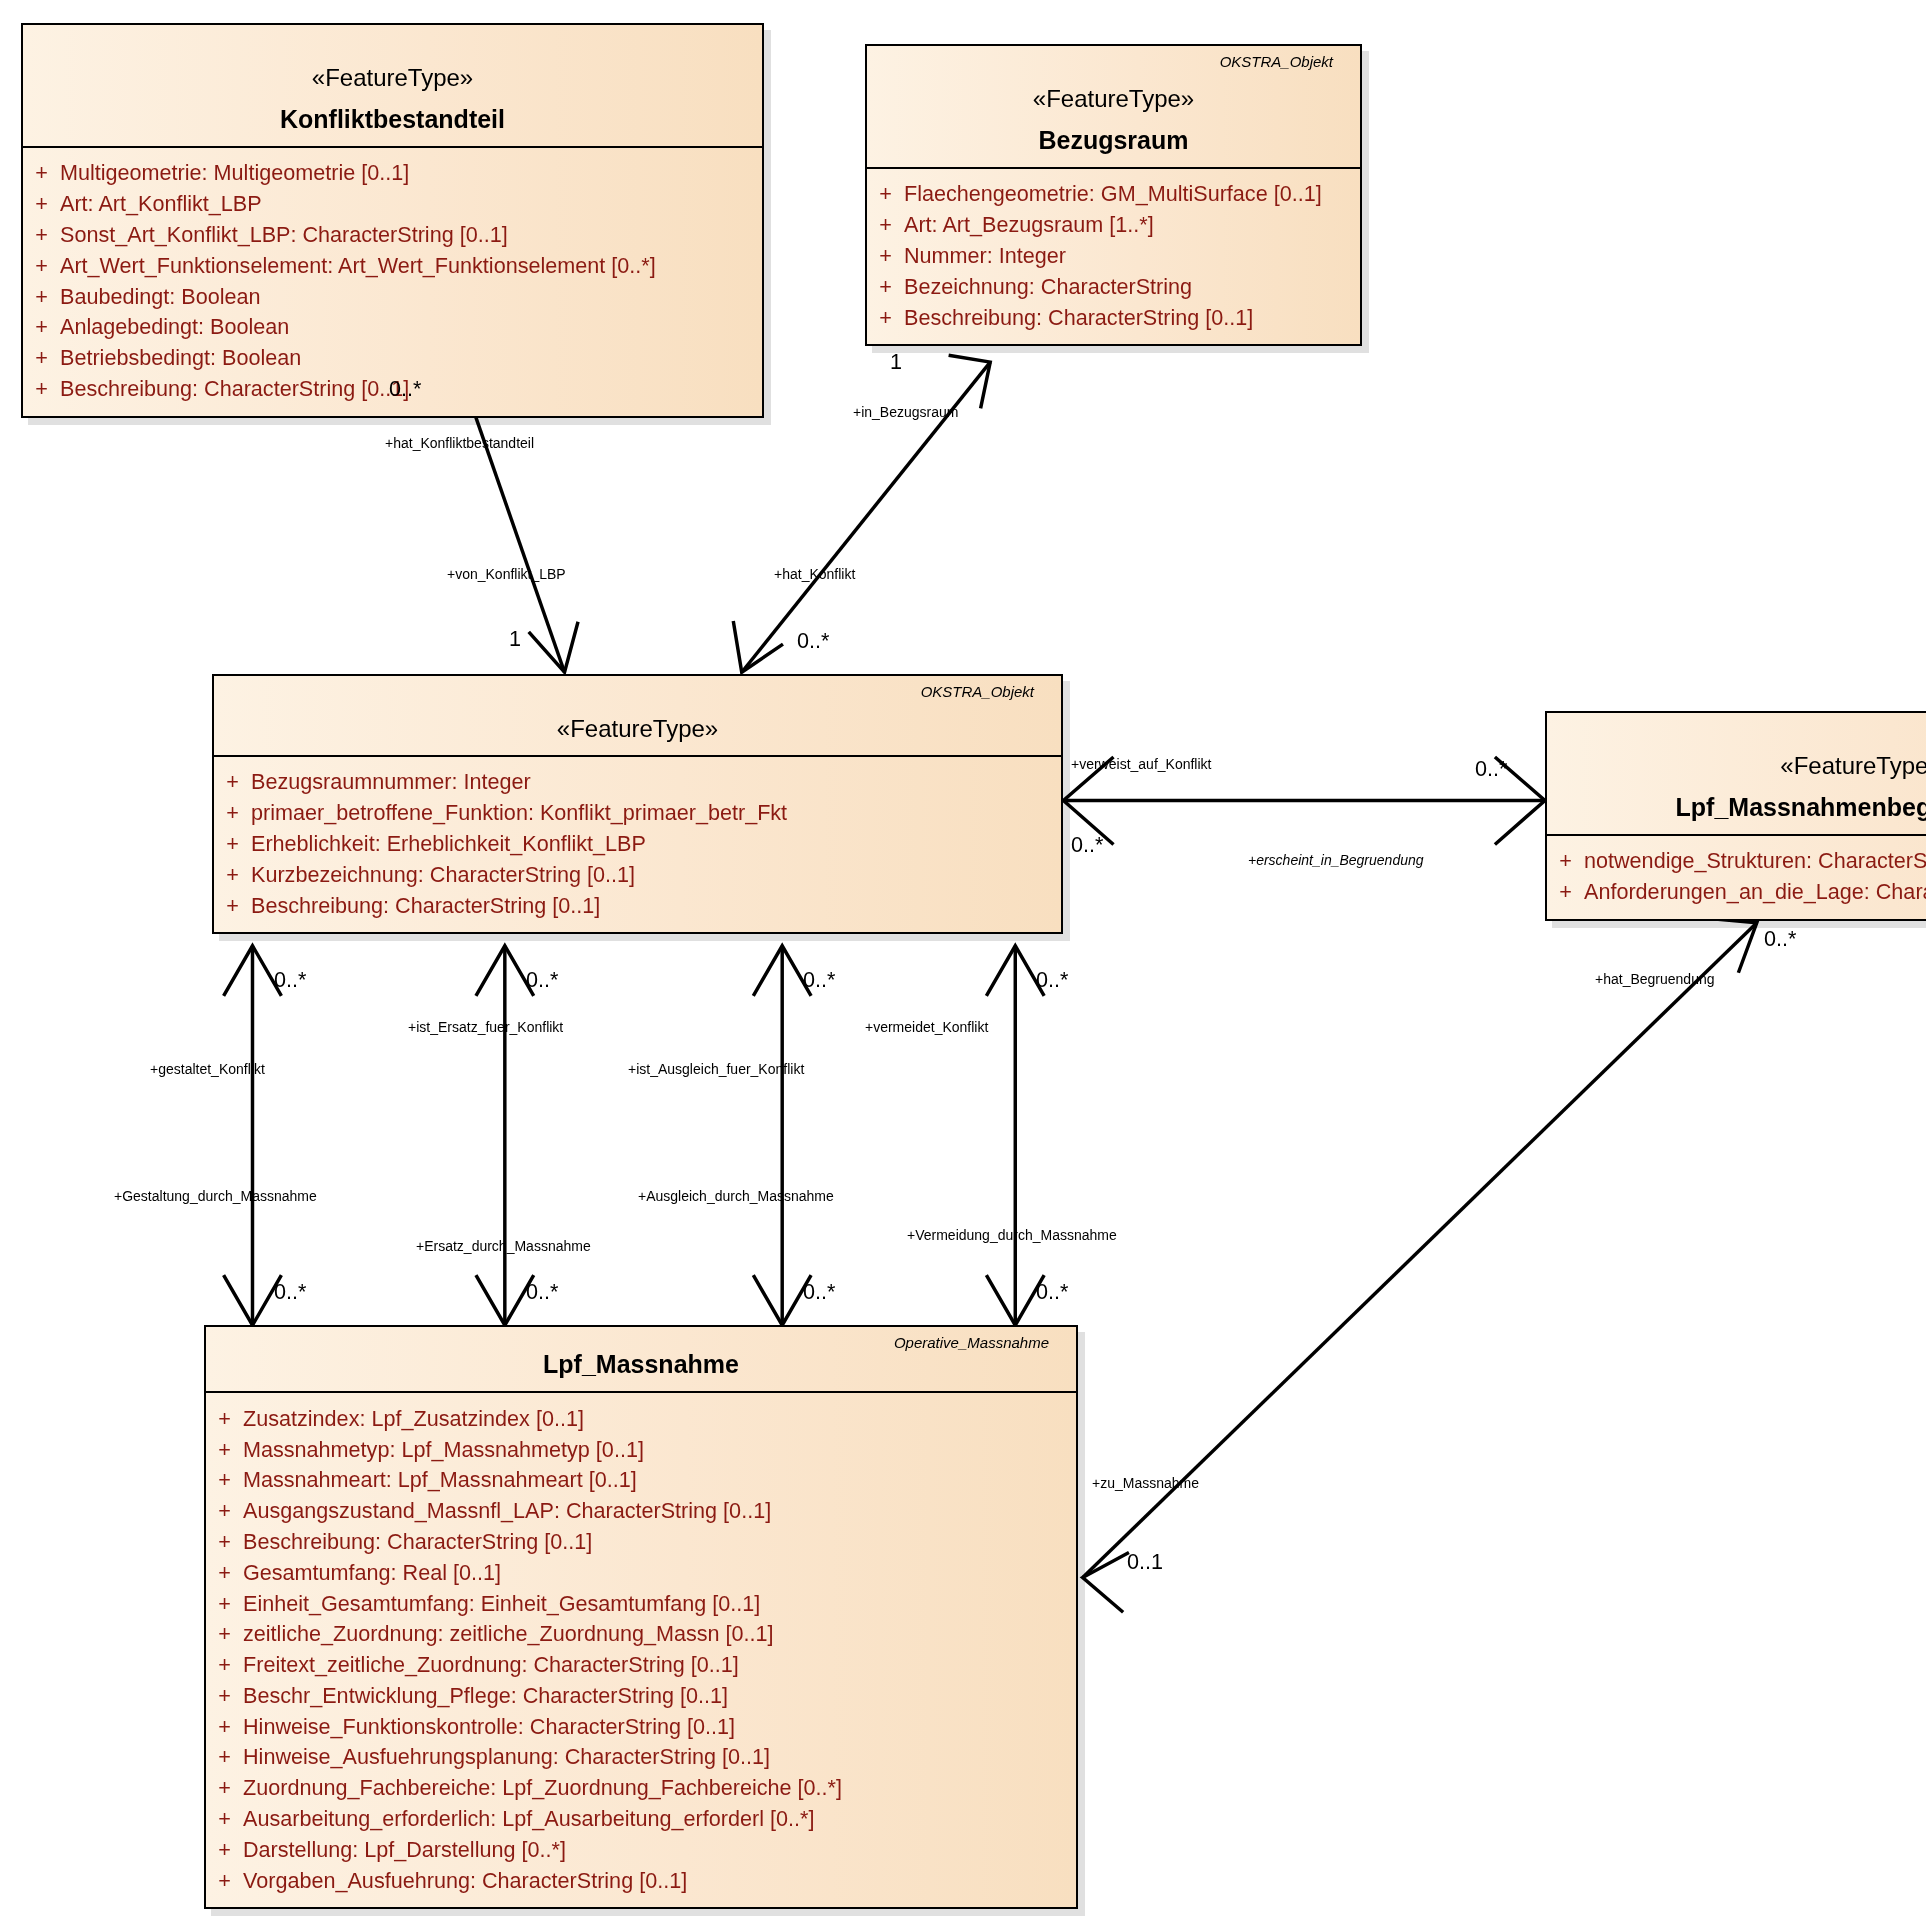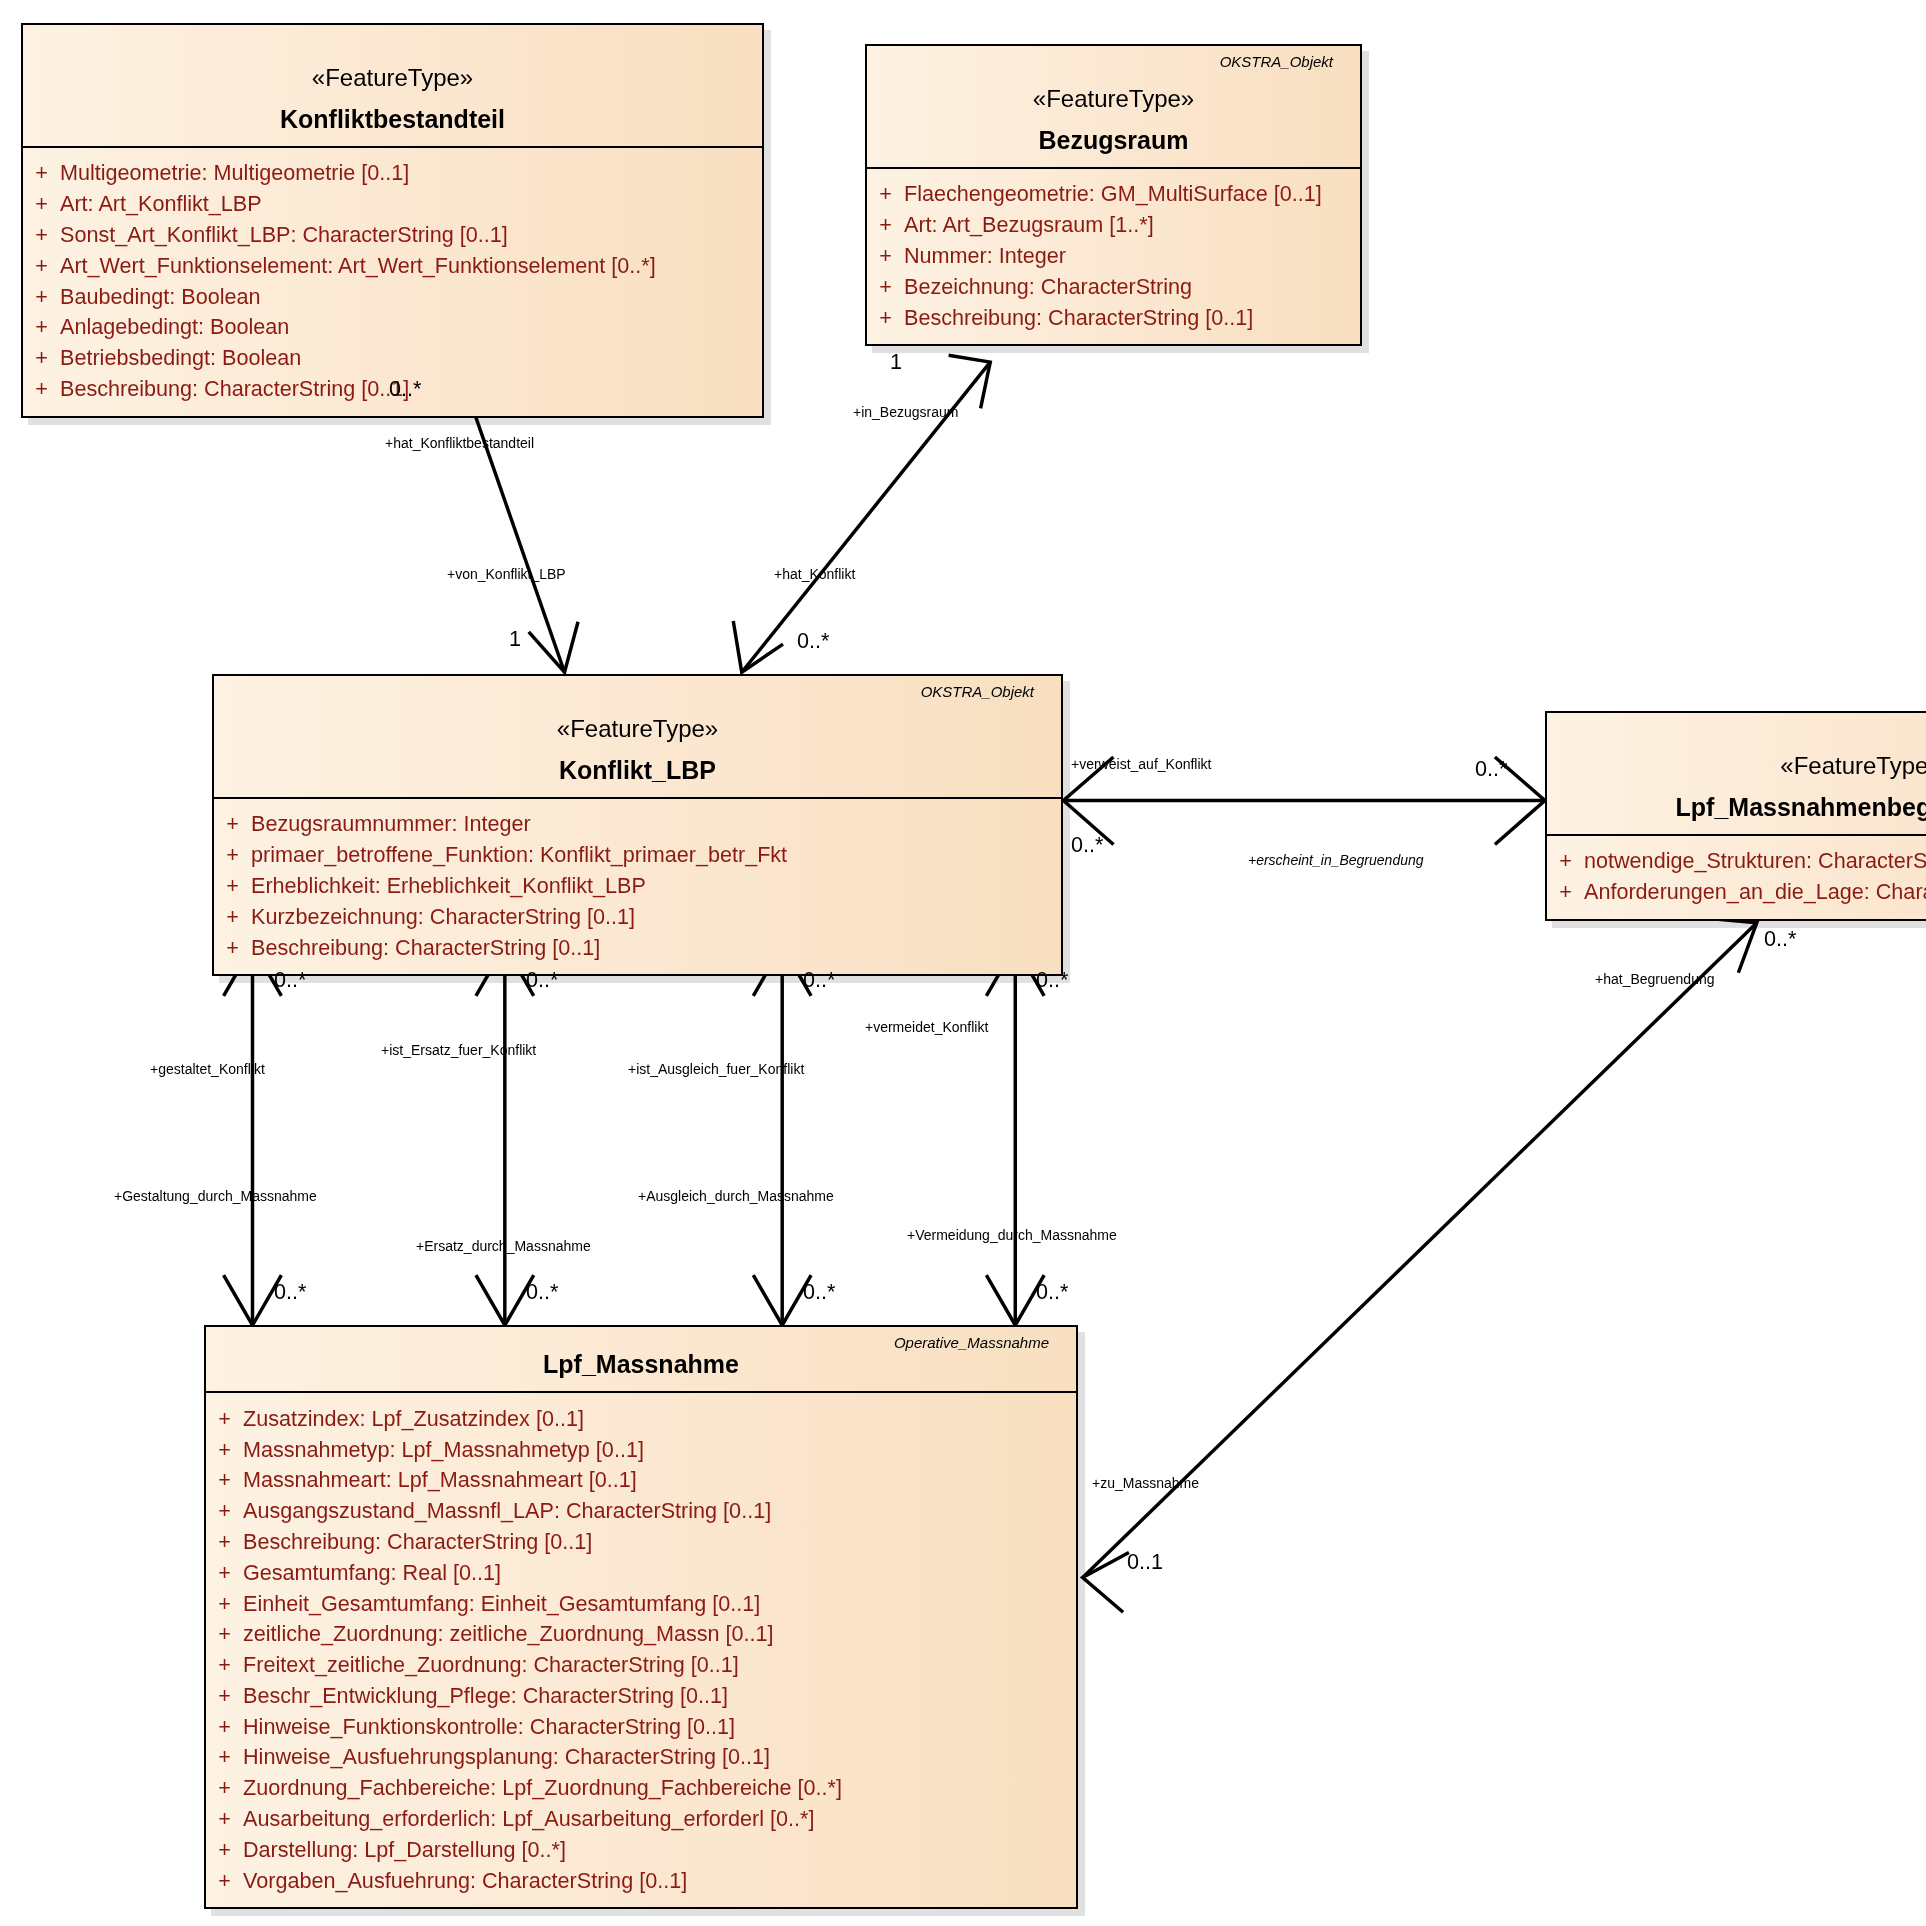--- a/index.html
+++ b/index.html
@@ -159,21 +159,20 @@
           <span class="vis">+</span>
           <span class="atxt">Beschreibung: CharacterString [0..1]</span>
         </div>
     </div>
   </div>
 
   <div class="umlclass" id="box-konflikt-lbp" style="left:212px;top:674px;width:851px;">
     <div class="hdr">
       <div class="ctx">OKSTRA_Objekt</div>
       <div class="stereo">«FeatureType»</div>
-      <div class="cname">Konflikt_LBP</div>
     </div>
     <div class="sep"></div>
     <div class="attrs">
       <div class="attr">
           <span class="vis">+</span>
           <span class="atxt">Bezugsraumnummer: Integer</span>
         </div>
       <div class="attr">
           <span class="vis">+</span>
           <span class="atxt">primaer_betroffene_Funktion: Konflikt_primaer_betr_Fkt</span>
@@ -301,21 +300,21 @@
   <div class="mult" style="left:1475px;top:756px;">0..*</div>
   <div class="mult" style="left:1071px;top:832px;">0..*</div>
   <div class="elabel" style="left:1248px;top:852px;font-style:italic;">+erscheint_in_Begruendung</div>
 
   <div class="mult" style="left:274px;top:967px;">0..*</div>
   <div class="elabel" style="left:150px;top:1061px;">+gestaltet_Konflikt</div>
   <div class="elabel" style="left:114px;top:1188px;">+Gestaltung_durch_Massnahme</div>
   <div class="mult" style="left:274px;top:1279px;">0..*</div>
 
   <div class="mult" style="left:526px;top:967px;">0..*</div>
-  <div class="elabel" style="left:381px;top:1019px;margin-top:23px;">+ist_Ersatz_fuer_Konflikt</div>
+  <div class="elabel" style="left:408px;top:1019px;">+ist_Ersatz_fuer_Konflikt</div>
   <div class="elabel" style="left:416px;top:1238px;">+Ersatz_durch_Massnahme</div>
   <div class="mult" style="left:526px;top:1279px;">0..*</div>
 
   <div class="mult" style="left:803px;top:967px;">0..*</div>
   <div class="elabel" style="left:628px;top:1061px;">+ist_Ausgleich_fuer_Konflikt</div>
   <div class="elabel" style="left:638px;top:1188px;">+Ausgleich_durch_Massnahme</div>
   <div class="mult" style="left:803px;top:1279px;">0..*</div>
 
   <div class="mult" style="left:1036px;top:967px;">0..*</div>
   <div class="elabel" style="left:865px;top:1019px;">+vermeidet_Konflikt</div>

